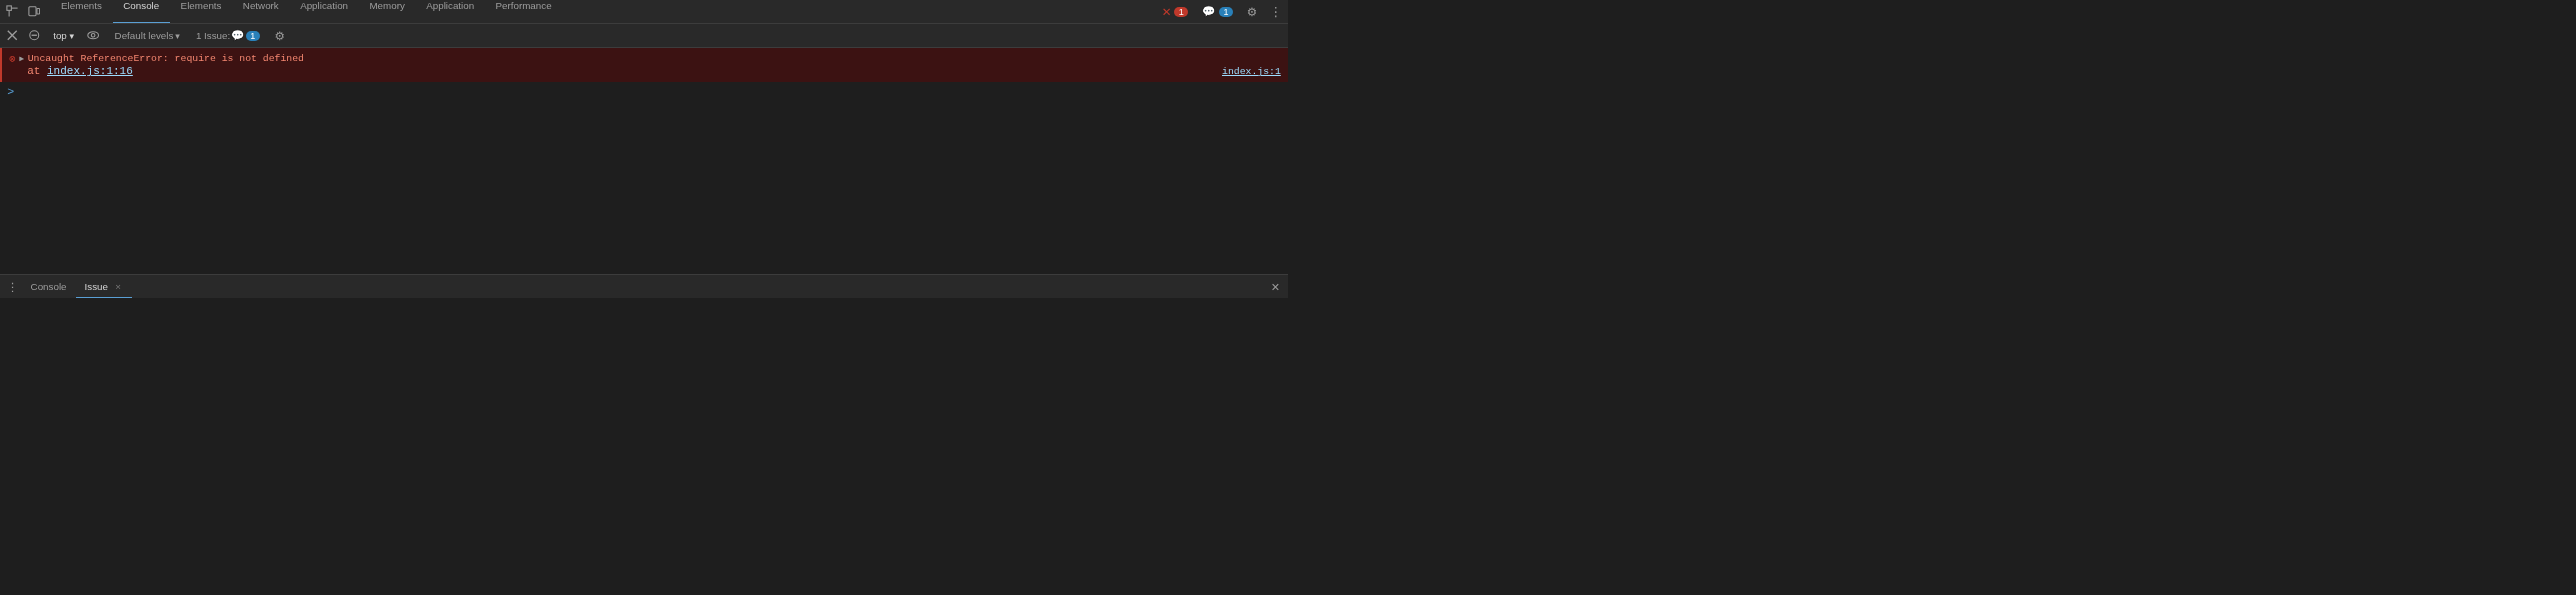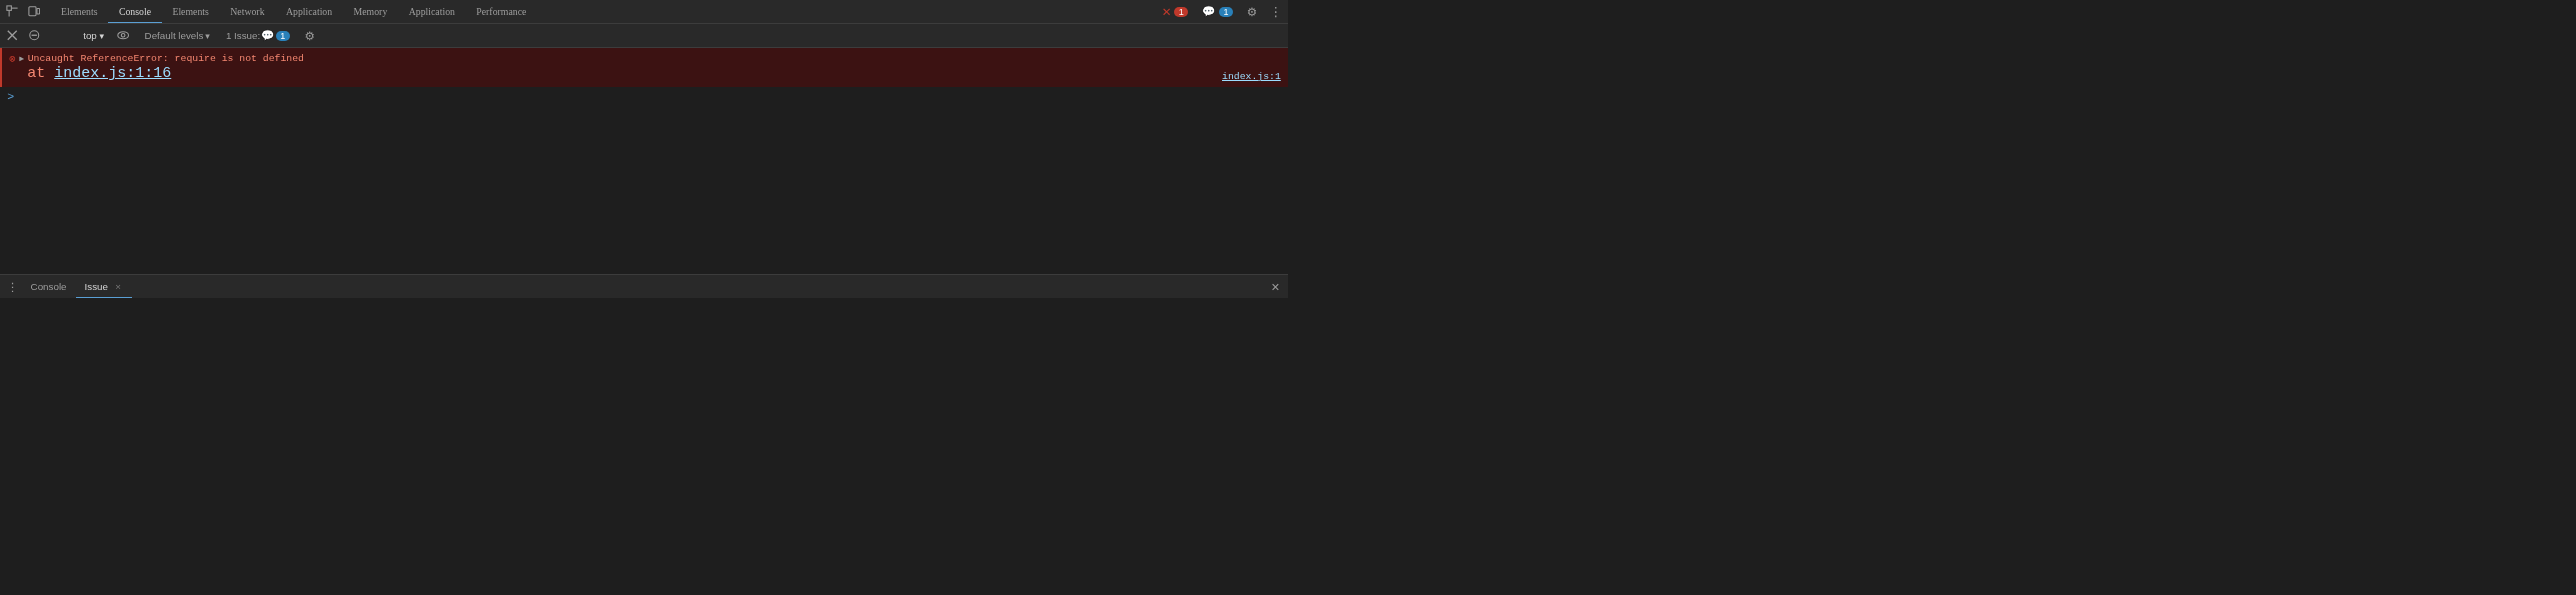--- a/index.html
+++ b/index.html
@@ -53,27 +53,26 @@
       display: flex;
       align-items: center;
       height: 100%;
       flex: 1;
     }
 
     .tab-item {
       padding: 0 10.7px;
       height: 100%;
       display: flex;
-      align-items: center;
+      align-items: flex-start;
       cursor: pointer;
       font-size: 9.8px;
       color: #9d9d9d;
       border-bottom: 1.8px solid transparent;
       white-space: nowrap;
-      font-family: Liberation Serif, serif;
     }
 
     .tab-item.active {
       color: #d4d4d4;
       border-bottom: 1.8px solid #5a9fd4;
     }
 
     .top-tab-right {
       display: flex;
       align-items: center;
@@ -135,21 +134,20 @@
       display: flex;
       align-items: center;
       gap: 2.7px;
       padding: 1.8px 5.4px;
       border-radius: 2.7px;
       cursor: pointer;
       color: #d4d4d4;
       font-size: 9.8px;
       border: 0.9px solid transparent;
       background: transparent;
-      margin-left: 30px;
     }
 
     .filter-input {
       flex: 1;
       background: #3c3c3c;
       border: 0.9px solid #555;
       color: #d4d4d4;
       padding: 1.8px 7.2px;
       font-size: 9.8px;
       height: 18px;
@@ -224,21 +222,21 @@
       gap: 3.6px;
       color: #f48771;
       font-family: 'Courier New', monospace;
       font-size: 9.8px;
     }
 
     .error-sub-line {
       padding-left: 18px;
       color: #f48771;
       font-family: 'Courier New', monospace;
-      font-size: 15px;
+      font-size: 11px;
     }
 
     .error-link {
       color: #9cdcfe;
       text-decoration: underline;
       cursor: pointer;
     }
 
     .error-right {
       padding: 1.8px 7.2px;

